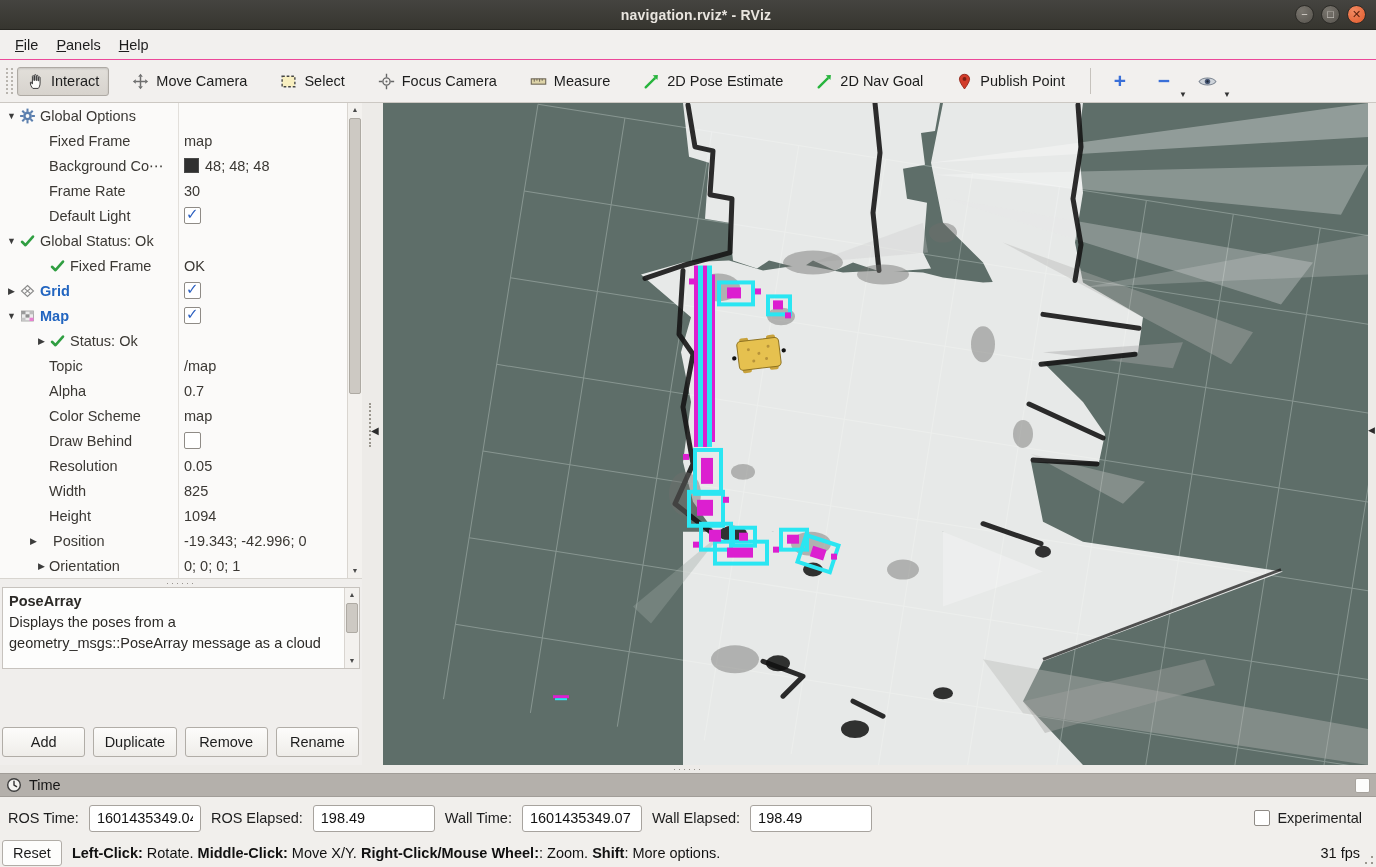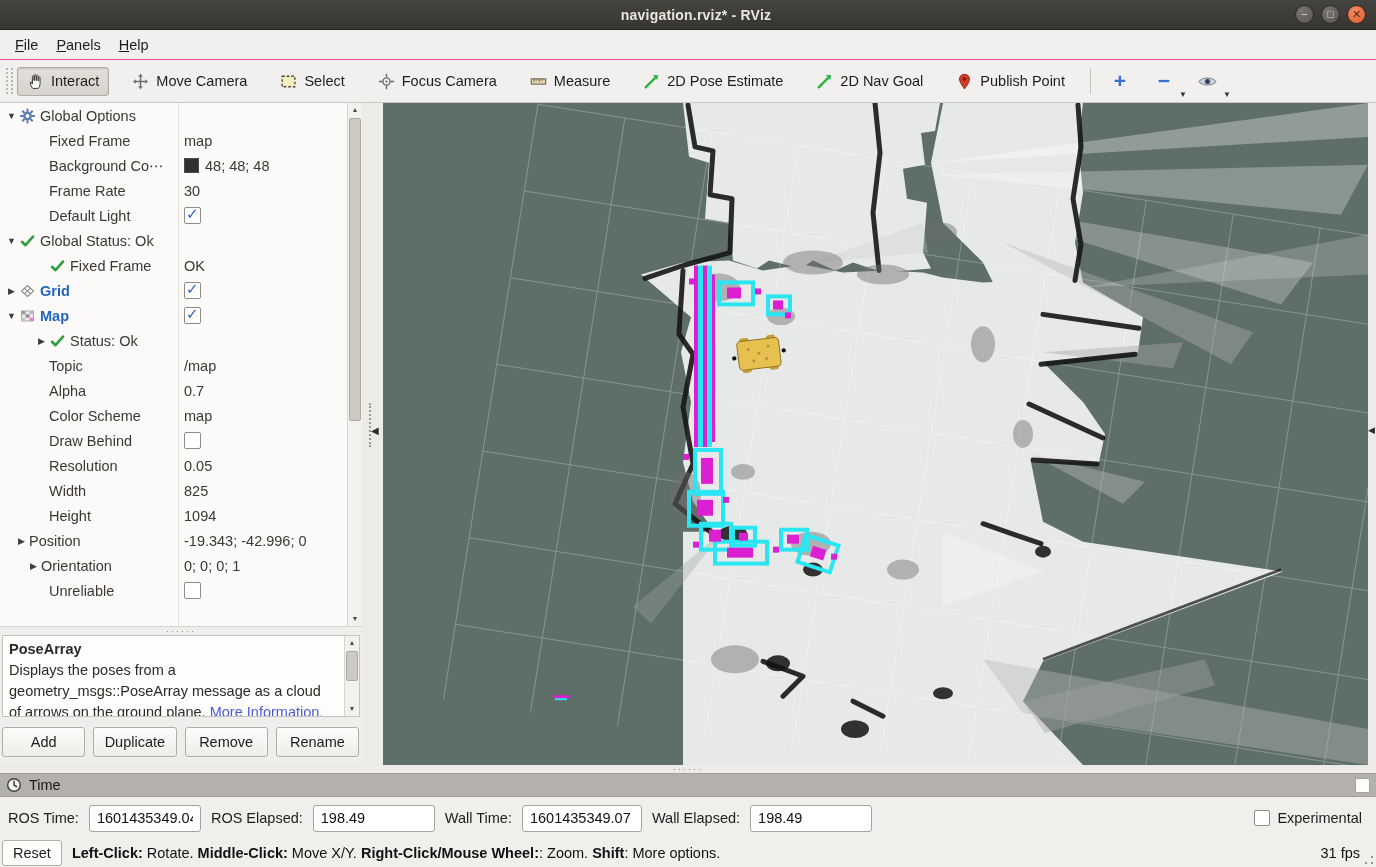--- a/index.html
+++ b/index.html
@@ -60,21 +60,21 @@
   .sbar .arr.down{bottom:0;}
   .sbar .thumb{position:absolute;left:1px;width:12px;background:#cdc9c3;border:1px solid #aeaaa3;border-radius:2px;}
   
   .hsplit{height:8px;flex:none;display:flex;align-items:center;justify-content:center;color:#8b8781;font-size:9px;letter-spacing:2px;}
   
   .desc{position:relative;flex:none;height:82px;margin:0 2px;background:#fdfdfc;border:1px solid #c7c3be;overflow:hidden;padding:3px 20px 0 6px;font-size:14.5px;line-height:1.45;color:#2c2a27;}
   .desc .dtitle{font-weight:bold;}
   .desc a{color:#4a5bd4;text-decoration:none;}
   .desc .sbar{width:15px;}
   
-  .btnrow{flex:none;display:flex;gap:8px;padding:10px 3px 8px 2px;}
+  .btnrow{flex:none;display:flex;gap:8px;padding:10px 3px 8px 2px;margin-top:48px;}
   .btnrow button{flex:1 1 0;height:30px;font-size:14.5px;color:#1d1d1d;background:linear-gradient(#fdfcfb,#efede9);border:1px solid #b1ada7;border-radius:3px;font-family:inherit;}
   
   .vsplit{width:21px;flex:none;position:relative;background:#edebe8;}
   .vsplit .dots{position:absolute;left:7px;top:300px;height:44px;border-left:2px dotted #9b978f;}
   .vsplit .tri{position:absolute;left:9px;top:322px;font-size:10px;color:#2b2b2b;}
   .rightstrip{width:8px;flex:none;position:relative;background:#edebe8;}
   .rightstrip .tri{position:absolute;left:0px;top:322px;font-size:9px;color:#2b2b2b;}
   .viewport{flex:1 1 auto;position:relative;background:#5e6e69;overflow:hidden;}
   .viewport svg{display:block;width:100%;height:100%;}
   .midsplit{height:8px;flex:none;display:flex;align-items:center;justify-content:center;background:#edebe8;color:#8b8781;font-size:9px;letter-spacing:2px;}
@@ -411,30 +411,30 @@
           <div class="trow">
             <div class="tlabel" style="padding-left: 34px;">
               <span class="exp"></span>
               <span class="tname">Height</span>
             </div>
             <div class="tvalue">
               <span>1094</span>
             </div>
           </div>
           <div class="trow">
-            <div class="tlabel" style="padding-left: 14px;">
+            <div class="tlabel" style="padding-left: 26px; gap: 12px;">
               <span class="exp closed"></span>
               <span class="tname">Position</span>
             </div>
             <div class="tvalue">
               <span>-19.343; -42.996; 0</span>
             </div>
           </div>
           <div class="trow">
-            <div class="tlabel" style="padding-left: 26px; text-align: center;">
+            <div class="tlabel" style="padding-left: 34px; text-align: center;">
               <span class="exp closed"></span>
               <span class="tname">Orientation</span>
             </div>
             <div class="tvalue">
               <span>0; 0; 0; 1</span>
             </div>
           </div>
           <div class="trow">
             <div class="tlabel" style="padding-left: 34px;">
               <span class="exp"></span>
@@ -451,21 +451,20 @@
             <div class="arr down">▼</div>
           </div>
         </div>
 
       <div class="hsplit">······</div>
 
       <div class="desc" id="desc">
           <div class="dtitle">PoseArray</div>
           <div class="dline">Displays the poses from a</div>
           <div class="dline">geometry_msgs::PoseArray message as a cloud</div>
-          <div class="dline">of arrows on the ground plane. <a>More Information.</a></div>
           <div class="sbar">
             <div class="arr up">▲</div>
             <div class="thumb" style="top: 15px; height: 30px;"></div>
             <div class="arr down">▼</div>
           </div>
         </div>
 
       <div class="btnrow" id="btnrow">
           <button>Add</button>
           <button>Duplicate</button>

